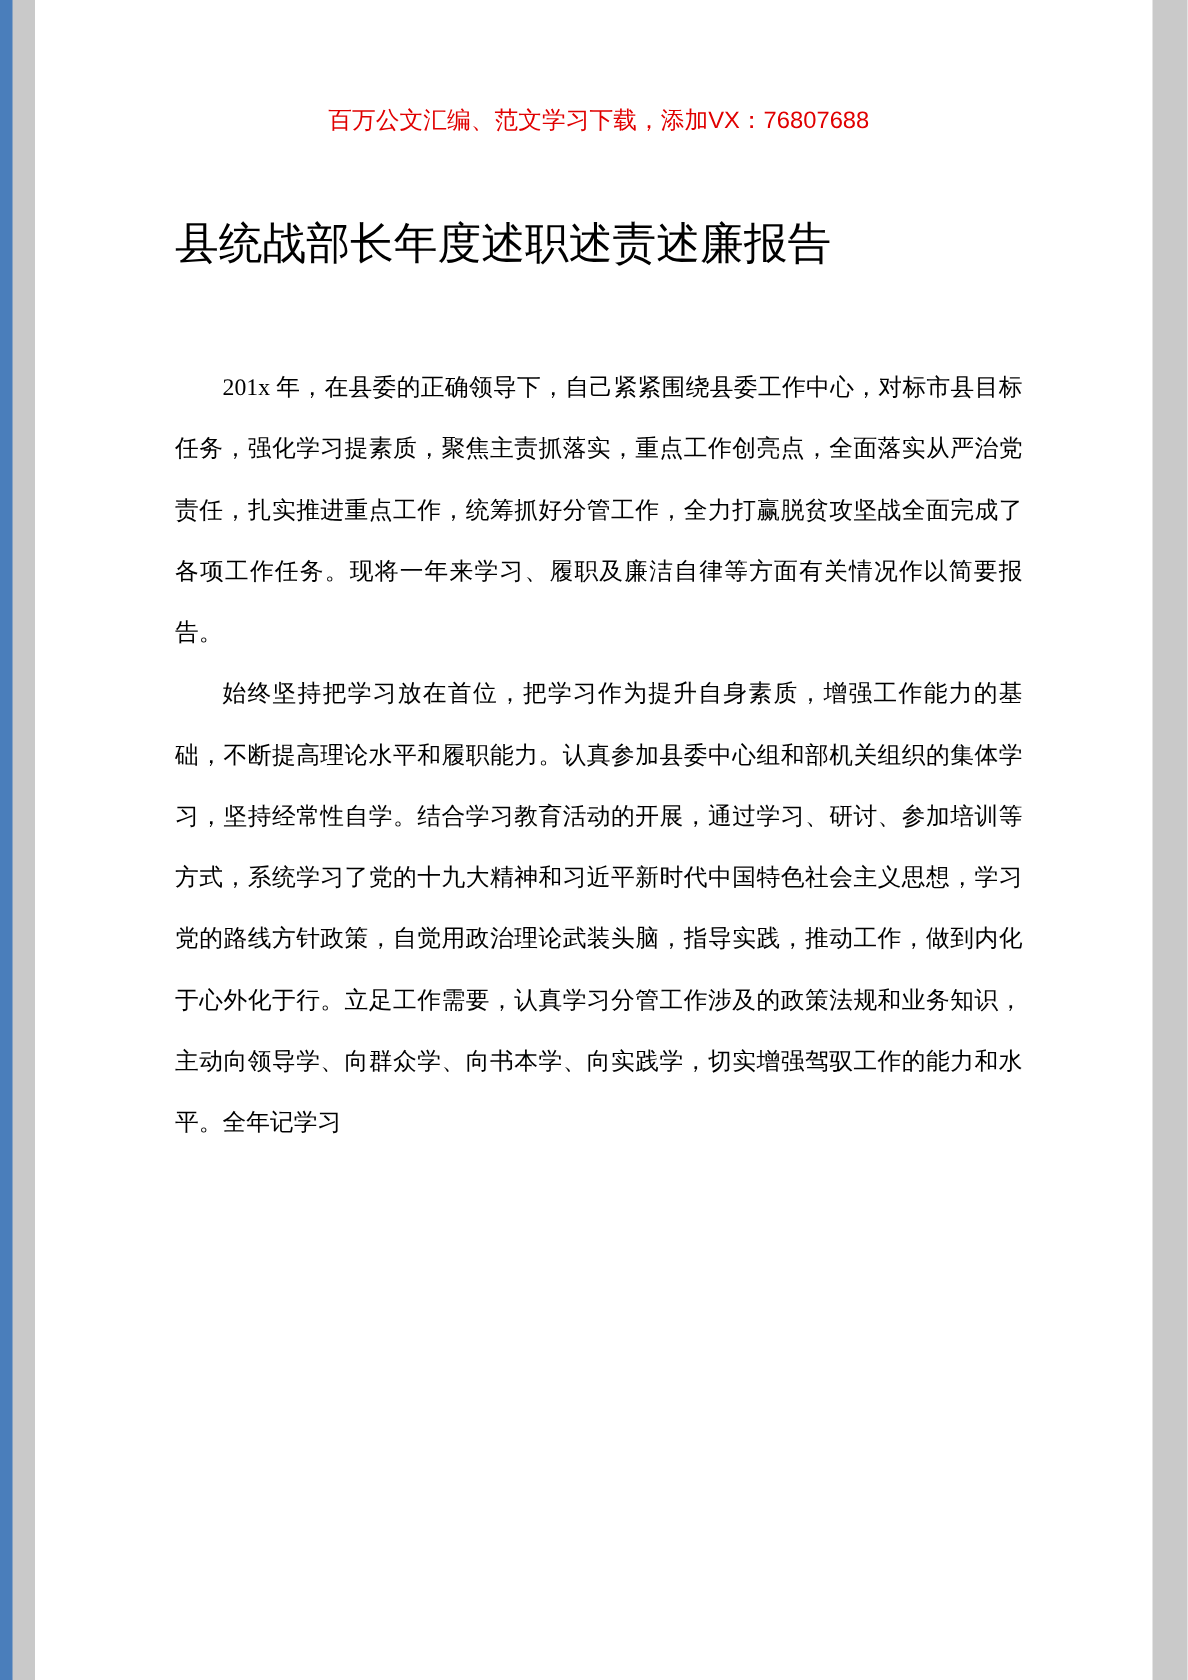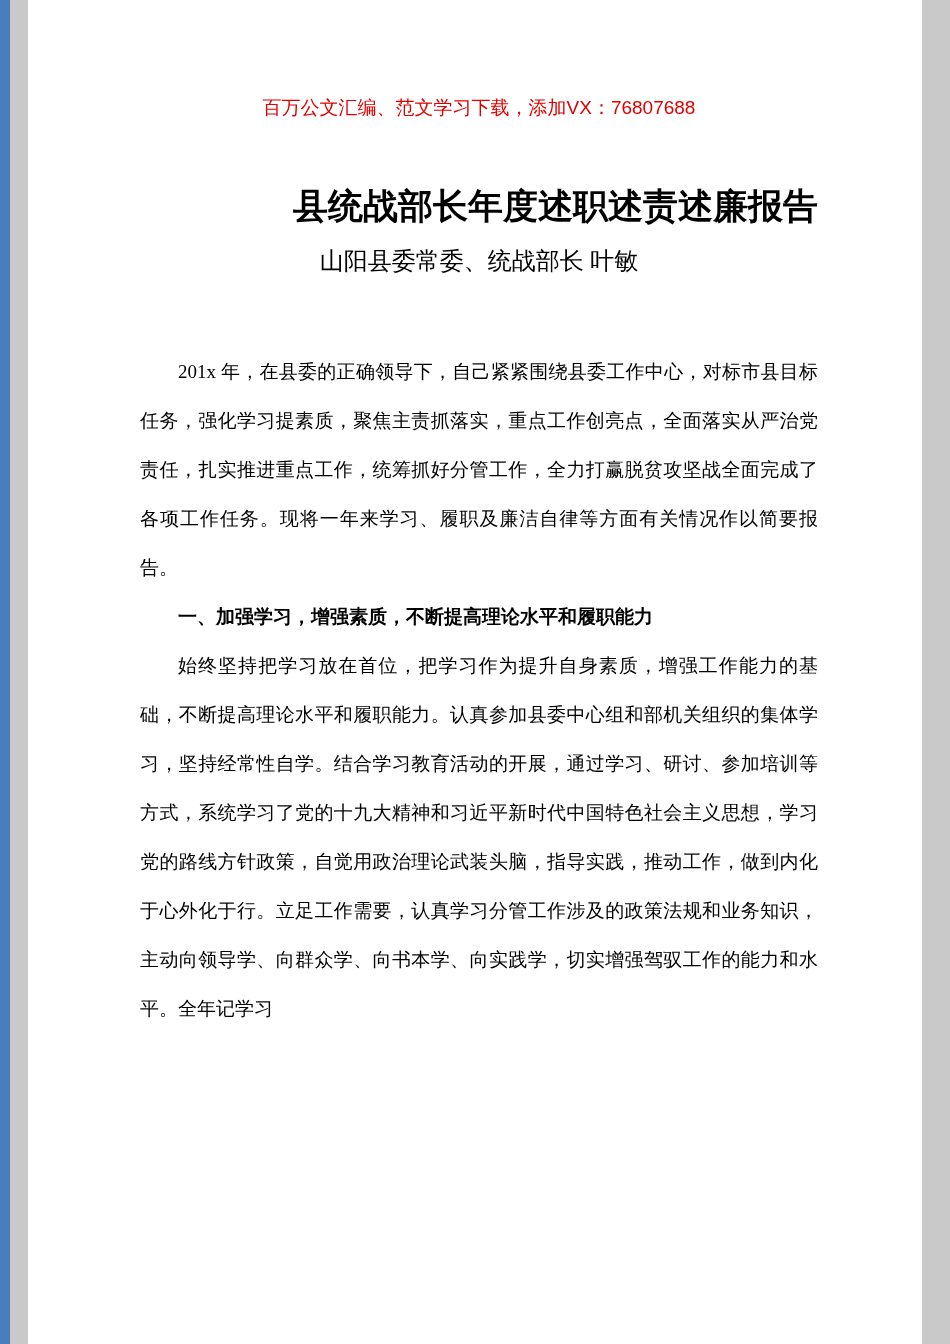--- a/index.html
+++ b/index.html
@@ -16,37 +16,37 @@
     left: 0; top: 0;
     width: 10px; height: 1344px;
     background: #4a7ebb;
   }
   .page {
     position: absolute;
     left: 28px; top: 0;
     width: 894px; height: 1344px;
     background: #ffffff;
     box-sizing: border-box;
-    padding: 11px 104px 0 112px;
+    padding: 0 104px 0 112px;
     color: #000000;
   }
   .notice {
     margin-top: 84px;
     color: #e00000;
     font-size: 19px;
     line-height: 26px;
     text-align: center;
     font-family: "Liberation Sans", sans-serif;
   }
   .title {
     margin: 64px 0 0 0;
     font-size: 35px;
     line-height: 42px;
-    font-weight: bold;
-    text-align: right;
+    font-weight: normal;
+    text-align: left;
     font-family: "Liberation Sans", sans-serif;
   }
   .subtitle {
     margin-top: 18px;
     font-size: 24px;
     line-height: 32px;
     text-align: center;
     font-family: "Liberation Sans", sans-serif;
   }
   .body-text {
@@ -67,20 +67,18 @@
 </head>
 <body>
 
 <div class="accent-strip"></div>
 
 <div class="page">
   <div class="notice">百万公文汇编、范文学习下载，添加VX：76807688</div>
 
   <h1 class="title">县统战部长年度述职述责述廉报告</h1>
 
-  <div class="subtitle">山阳县委常委、统战部长 叶敏</div>
 
   <div class="body-text">
     <p class="para">201x 年，在县委的正确领导下，自己紧紧围绕县委工作中心，对标市县目标任务，强化学习提素质，聚焦主责抓落实，重点工作创亮点，全面落实从严治党责任，扎实推进重点工作，统筹抓好分管工作，全力打赢脱贫攻坚战全面完成了各项工作任务。现将一年来学习、履职及廉洁自律等方面有关情况作以简要报告。</p>
-    <p class="heading">一、加强学习，增强素质，不断提高理论水平和履职能力</p>
     <p class="para">始终坚持把学习放在首位，把学习作为提升自身素质，增强工作能力的基础，不断提高理论水平和履职能力。认真参加县委中心组和部机关组织的集体学习，坚持经常性自学。结合学习教育活动的开展，通过学习、研讨、参加培训等方式，系统学习了党的十九大精神和习近平新时代中国特色社会主义思想，学习党的路线方针政策，自觉用政治理论武装头脑，指导实践，推动工作，做到内化于心外化于行。立足工作需要，认真学习分管工作涉及的政策法规和业务知识，主动向领导学、向群众学、向书本学、向实践学，切实增强驾驭工作的能力和水平。全年记学习</p>
   </div>
 </div>
 
 </body></html>

